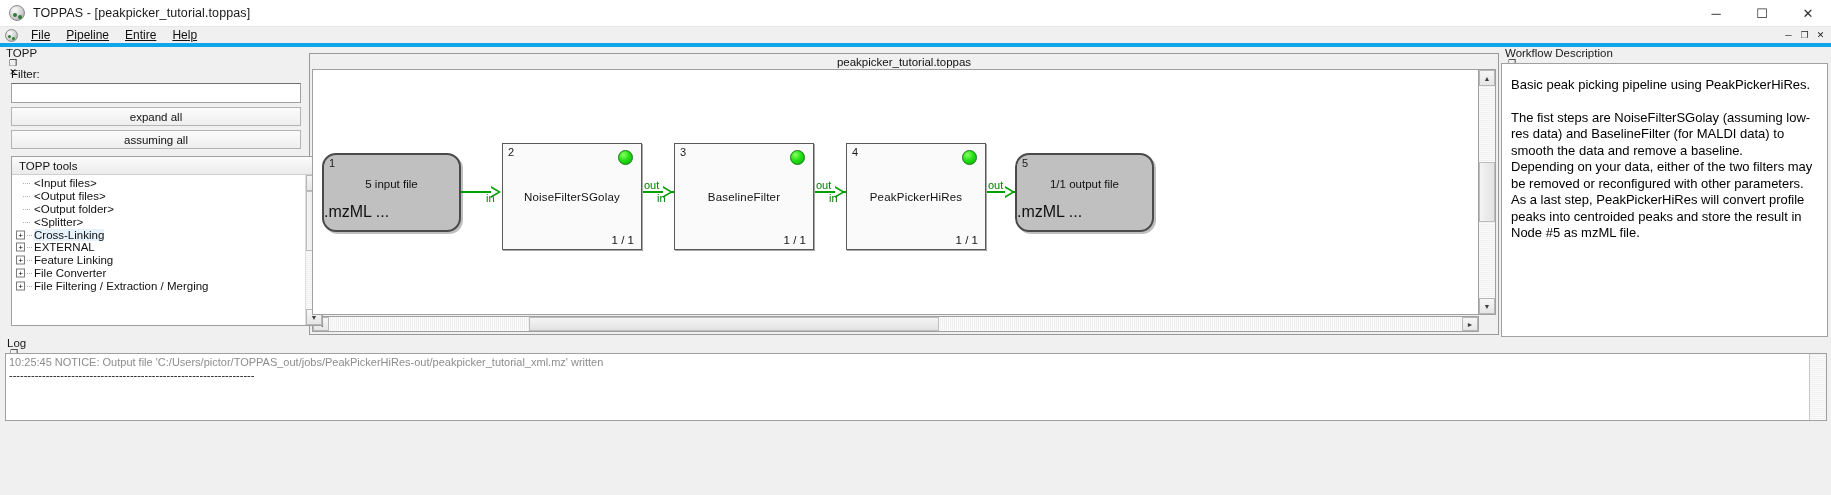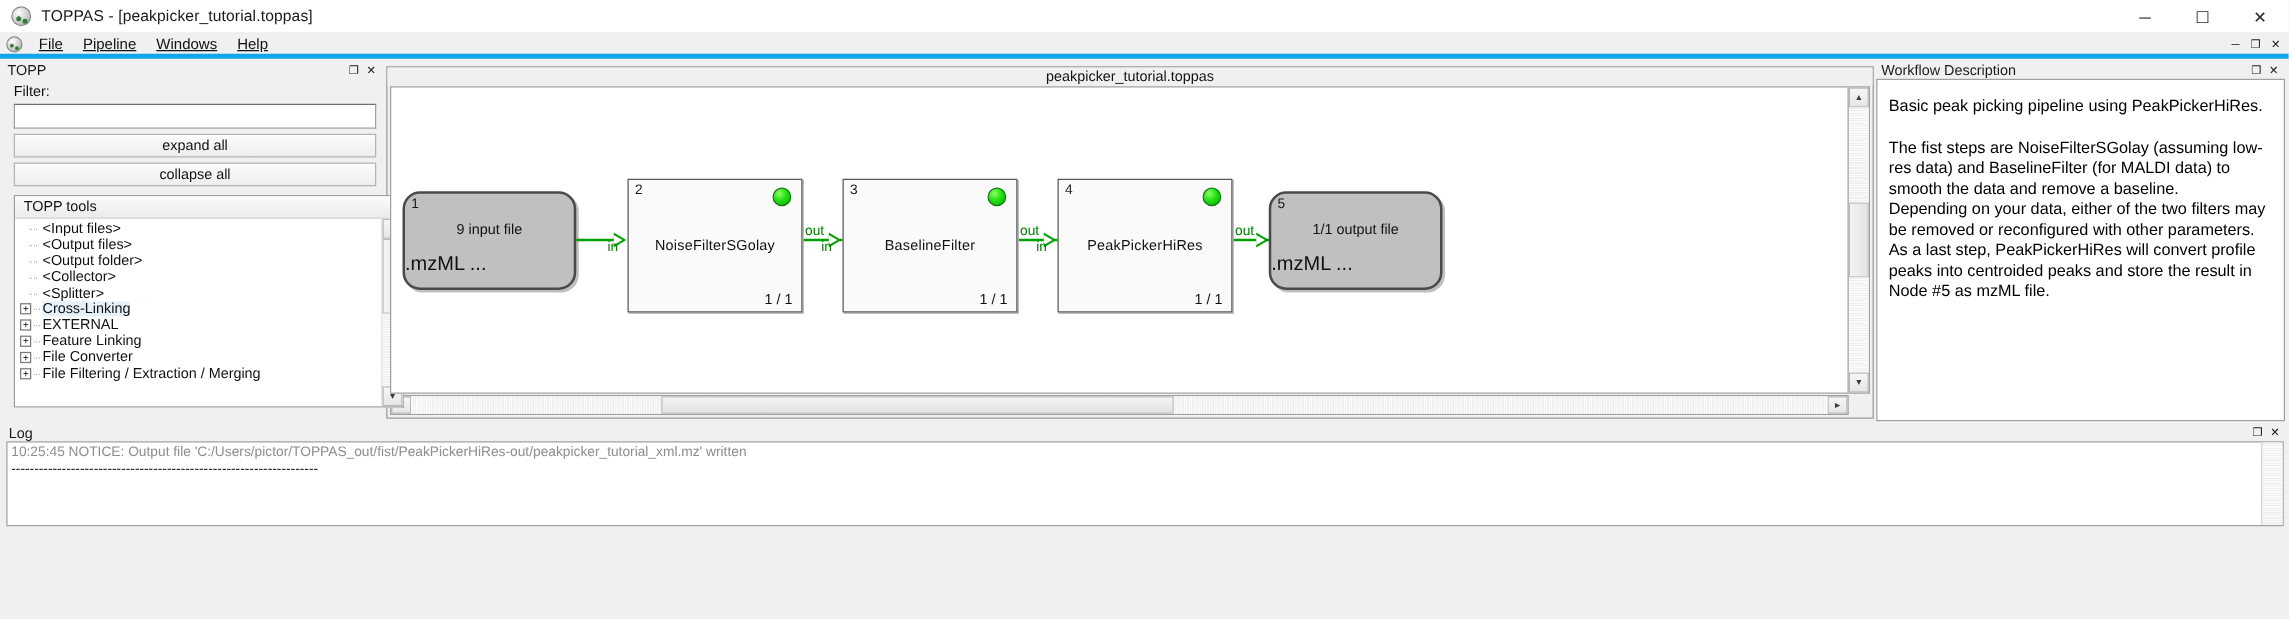--- a/index.html
+++ b/index.html
@@ -68,22 +68,22 @@
   
   .main {
     height:290px; display:flex; background:#f0f0f0;
   }
 
   
   .dock {
     background:#f0f0f0; display:flex; flex-direction:column;
   }
   .dock-title {
-    height:16px; display:flex; align-items:flex-end;
-    font-size:11.5px; color:#1a1a1a; padding-left:4px; padding-right:2px;
+    height:16px; display:flex; align-items:flex-start;
+    font-size:11.5px; color:#1a1a1a; padding-left:4px; padding-right:2px;flex-direction:column;
   }
   .dock-title .spacer { flex:1; }
   .dock-btn {
     width:14px; height:14px; display:flex; align-items:center; justify-content:center;
     font-size:9px; color:#202020; line-height:1;
   }
 
   
   .left-panel { width:306px; flex:none; padding-left:2px; }
   .filter-label { font-size:11.5px; padding:5px 0 3px 9px; color:#111; }
@@ -268,21 +268,21 @@
     <div class="win-btn">─</div>
     <div class="win-btn">☐</div>
     <div class="win-btn close">✕</div>
   </div>
 </div>
 
 <div class="menubar">
   <div class="menu-icon"></div>
   <div class="menu-item"><u>File</u></div>
   <div class="menu-item"><u>Pipeline</u></div>
-  <div class="menu-item"><u>Windows</u></div>
+  <div class="menu-item"><u>Entire</u></div>
   <div class="menu-item"><u>Help</u></div>
   <div class="mdi-btns">
     <div class="mdi-btn">─</div>
     <div class="mdi-btn">❐</div>
     <div class="mdi-btn">✕</div>
   </div>
 </div>
 
 <div class="main">
 
@@ -291,21 +291,21 @@
       <span>TOPP</span>
       <span class="spacer"></span>
       <span class="dock-btn">❐</span>
       <span class="dock-btn">✕</span>
     </div>
 
     <div class="filter-label">Filter:</div>
     <input class="filter-input" type="text" value="" placeholder="" style="">
 
     <button class="panel-btn">expand all</button>
-    <button class="panel-btn">collapse all</button>
+    <button class="panel-btn">assuming all</button>
 
     <div class="tree-wrap">
       <div class="tree-header">TOPP tools</div>
       <div class="tree-body">
         <div class="tree-list">
           <div class="tree-row">
             <span class="tree-indent">
                 <i class="tree-dots"></i>
                 <i class="tree-dash"></i>
               </span>
@@ -317,27 +317,20 @@
                 <i class="tree-dash"></i>
               </span>
             <span class="tree-label">&lt;Output files&gt;</span>
           </div>
           <div class="tree-row">
             <span class="tree-indent">
                 <i class="tree-dots"></i>
                 <i class="tree-dash"></i>
               </span>
             <span class="tree-label">&lt;Output folder&gt;</span>
-          </div>
-          <div class="tree-row">
-            <span class="tree-indent">
-                <i class="tree-dots"></i>
-                <i class="tree-dash"></i>
-              </span>
-            <span class="tree-label">&lt;Collector&gt;</span>
           </div>
           <div class="tree-row">
             <span class="tree-indent">
                 <i class="tree-dots"></i>
                 <i class="tree-dash"></i>
               </span>
             <span class="tree-label">&lt;Splitter&gt;</span>
           </div>
           <div class="tree-row">
             <span class="tree-expand-indent">
@@ -388,21 +381,21 @@
   <div class="center-panel">
     <div class="mdi-area">
       <div class="mdi-window">
         <div class="mdi-caption">peakpicker_tutorial.toppas</div>
         <div class="canvas-outer">
           <div class="canvas-row">
             <div class="canvas">
 
               <div class="node io" style="left:9px; top:83px; width:139px; height:79px;">
                 <span class="num">1</span>
-                <span class="iotop">9 input file</span>
+                <span class="iotop">5 input file</span>
                 <span class="iobot">.mzML ...</span>
               </div>
 
               <div class="edge" style="left:148px; top:121px; width:35px;"></div>
               <div class="arrowhead" style="left:178px; top:116px;"></div>
               <div class="edge-lbl" style="left:173px; top:122px;">in</div>
 
               <div class="node" style="left:189px; top:73px; width:140px; height:107px;">
                 <span class="num">2</span>
                 <span class="led"></span>
@@ -489,21 +482,21 @@
 
 <div class="log-panel">
   <div class="dock-title" style="padding-left:5px;">
     <span>Log</span>
     <span class="spacer"></span>
     <span class="dock-btn">❐</span>
     <span class="dock-btn">✕</span>
   </div>
   <div class="log-box">
     <div class="log-text">
-      <div class="log-line faded">10:25:45 NOTICE: Output file 'C:/Users/pictor/TOPPAS_out/fist/PeakPickerHiRes-out/peakpicker_tutorial_xml.mz' written</div>
+      <div class="log-line faded">10:25:45 NOTICE: Output file 'C:/Users/pictor/TOPPAS_out/jobs/PeakPickerHiRes-out/peakpicker_tutorial_xml.mz' written</div>
       <div class="log-line">-------------------------------------------------------------------</div>
     </div>
     <div class="log-side">
       <div class="log-scroll-track"></div>
     </div>
   </div>
 </div>
 
 <div class="statusbar"></div>
 

